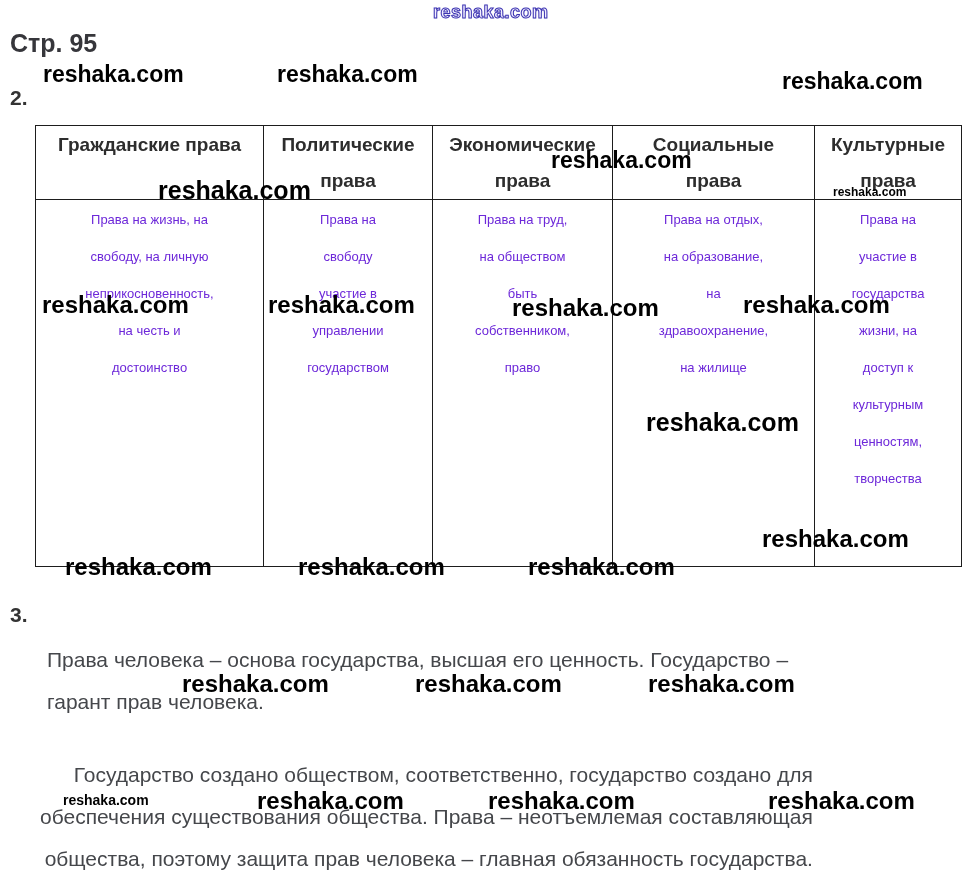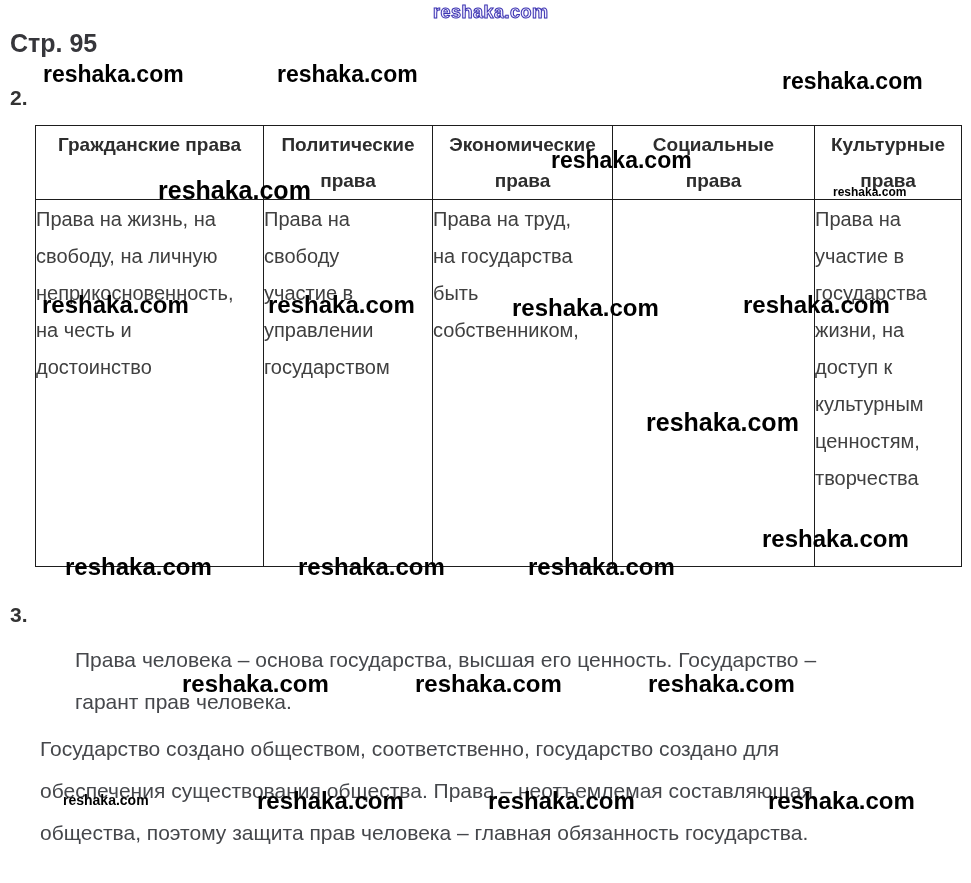--- a/index.html
+++ b/index.html
@@ -38,30 +38,30 @@
   .col:nth-child(2){ width:169px; }
   .col:nth-child(3){ width:180px; }
   .col:nth-child(4){ width:202px; }
   .col:nth-child(5){ flex:1 1 auto; border-right:none; }
   .col-header {
     height:74px; box-sizing:border-box; border-bottom:1px solid #1d1d1d;
     text-align:center; font-weight:bold; font-size:19px; color:#2d2d2d;
     line-height:36px; padding-top:1px;
   }
   .col-body {
-    text-align:left; font-size:20px; color:#404040; line-height:37px;
+    text-align:center; font-size:13px; color:#6d28d9; line-height:37px;
     padding-top:1px;
   }
   .header-line, .cell-line { white-space:nowrap; overflow:visible; }
 
   
   .para { position:absolute; font-size:21px; color:#45474b; }
   .para .para-line { line-height:42px; white-space:nowrap; }
-  .p1 { left:47px; top:639px;margin-left:28px; }
-  .p2 { left:40px; top:728px; }
+  .p1 { left:47px; top:639px; }
+  .p2 { left:40px; top:754px;text-align:right; }
 
   
   .wm {
     position:absolute; font-weight:bold; color:#000000;
     line-height:1; white-space:nowrap;
   }
 </style>
 </head>
 <body>
 
@@ -99,29 +99,37 @@
           <div class="cell-line">государством</div>
         </div>
       </div>
       <div class="col">
         <div class="col-header">
           <div class="header-line">Экономические</div>
           <div class="header-line">права</div>
         </div>
         <div class="col-body">
           <div class="cell-line">Права на труд,</div>
-          <div class="cell-line">на государства</div>
+          <div class="cell-line">на обществом</div>
           <div class="cell-line">быть</div>
           <div class="cell-line">собственником,</div>
+          <div class="cell-line">право</div>
         </div>
       </div>
       <div class="col">
         <div class="col-header">
           <div class="header-line">Социальные</div>
           <div class="header-line">права</div>
+        </div>
+        <div class="col-body">
+          <div class="cell-line">Права на отдых,</div>
+          <div class="cell-line">на образование,</div>
+          <div class="cell-line">на</div>
+          <div class="cell-line">здравоохранение,</div>
+          <div class="cell-line">на жилище</div>
         </div>
       </div>
       <div class="col">
         <div class="col-header">
           <div class="header-line">Культурные</div>
           <div class="header-line">права</div>
         </div>
         <div class="col-body">
           <div class="cell-line">Права на</div>
           <div class="cell-line">участие в</div>

